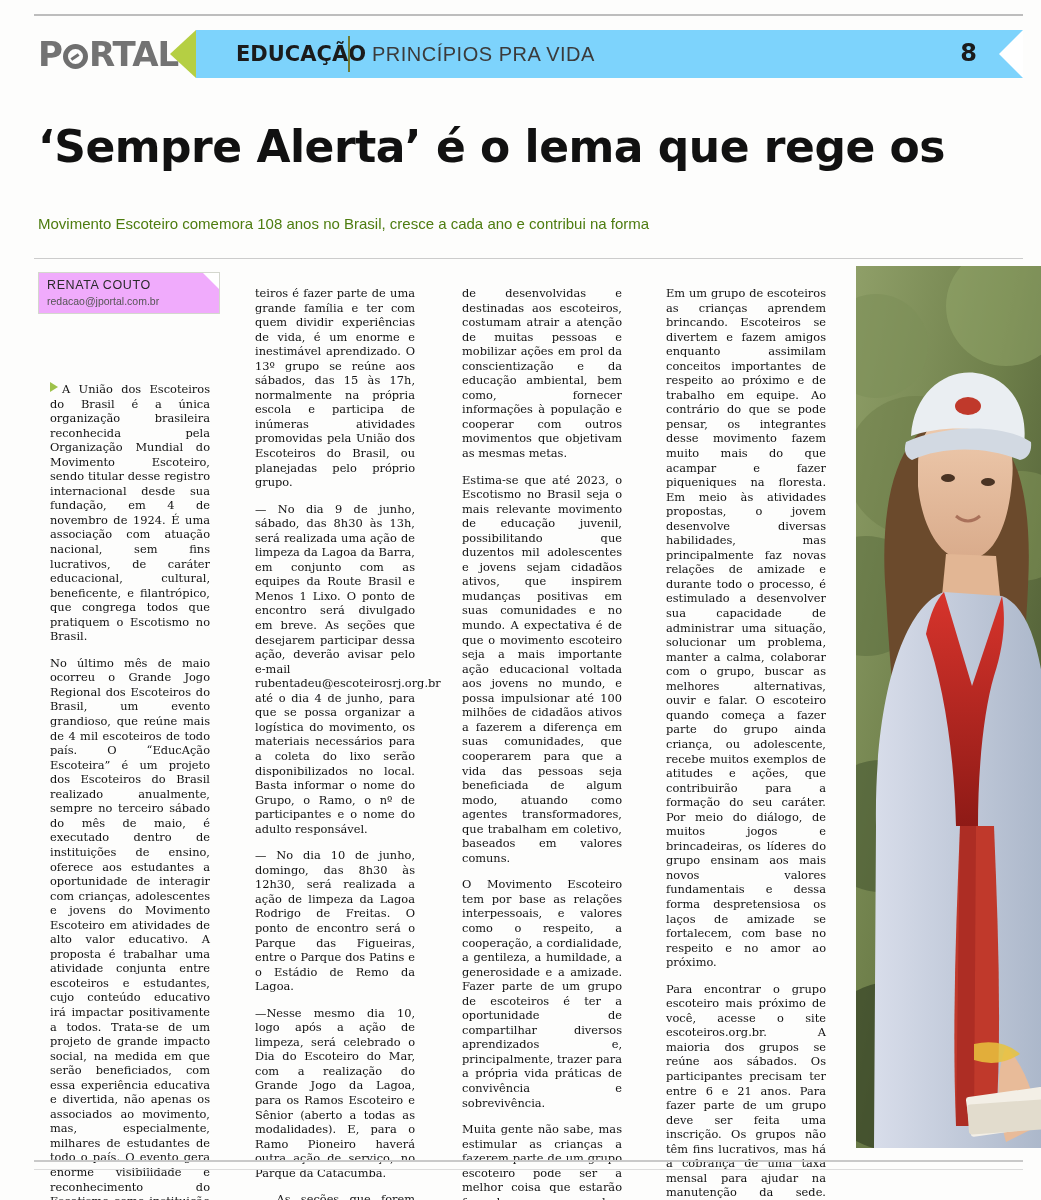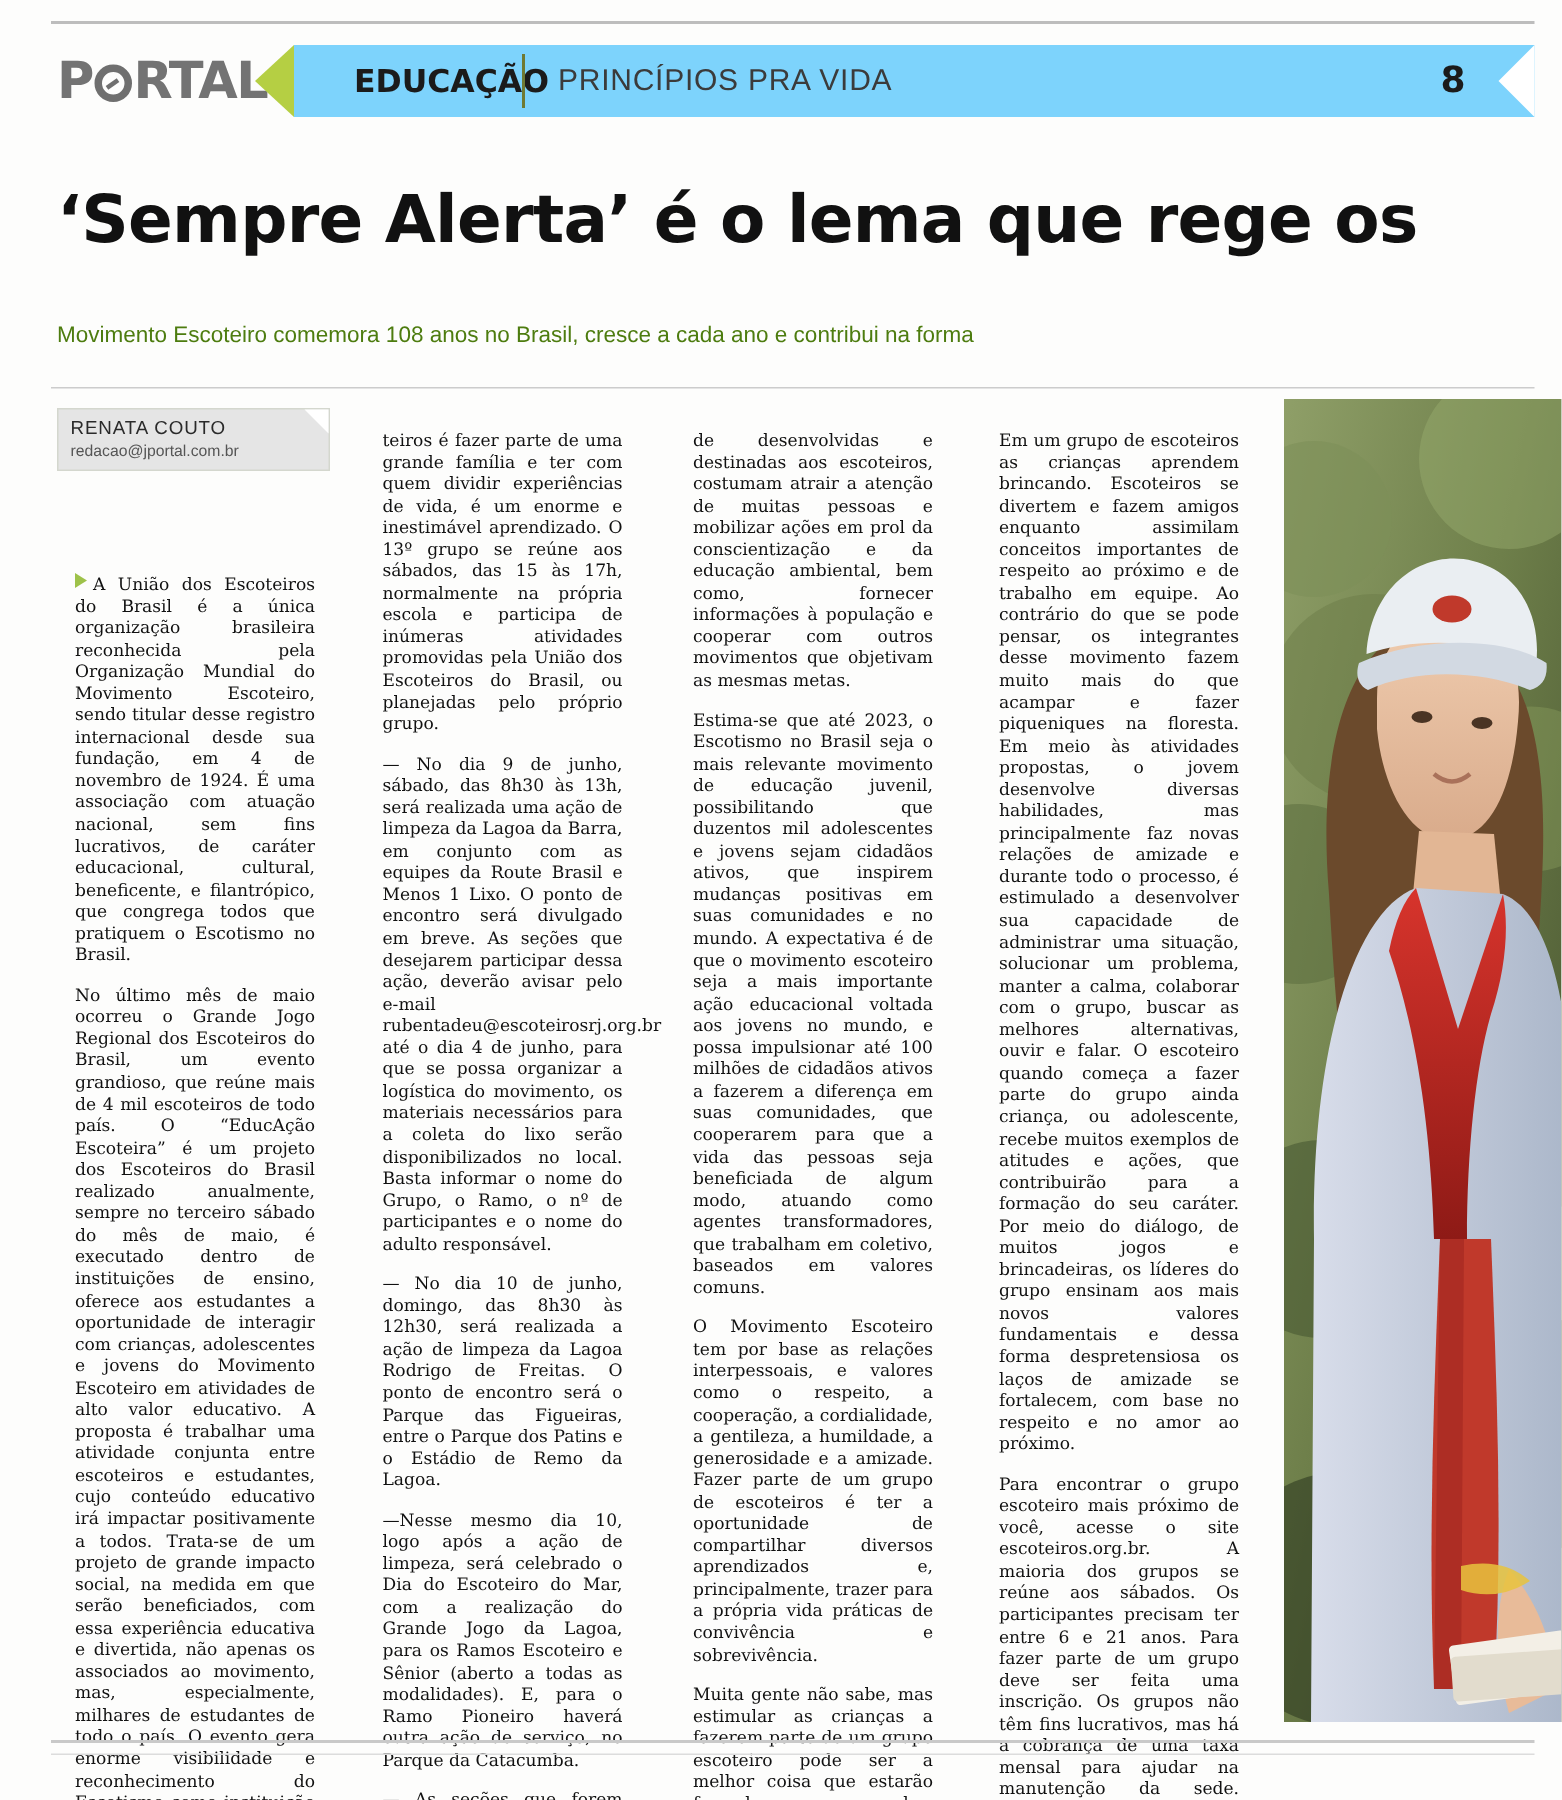--- a/index.html
+++ b/index.html
@@ -84,21 +84,21 @@
     font-family:"Liberation Sans", sans-serif;
     font-size:15px;line-height:28px;color:#4d7c0f;
     white-space:nowrap;
   }
   .deck-rule{
     position:absolute;left:34px;right:18px;top:258px;height:1px;background:#cccccc;
   }
   
   .byline{
     position:absolute;left:38px;top:272px;width:180px;height:40px;
-    background:#e5e5e5;border:1px solid #d4d7ce;
+    background:#f0abfc;border:1px solid #d4d7ce;
   }
   .byline:after{
     content:"";position:absolute;right:0;top:0;
     border-left:16px solid transparent;border-top:16px solid #ffffff;
   }
   .byline .nm{
     position:absolute;left:8px;top:5px;
     font-size:12.5px;letter-spacing:0.6px;color:#2a2a2a;
   }
   .byline .em{

